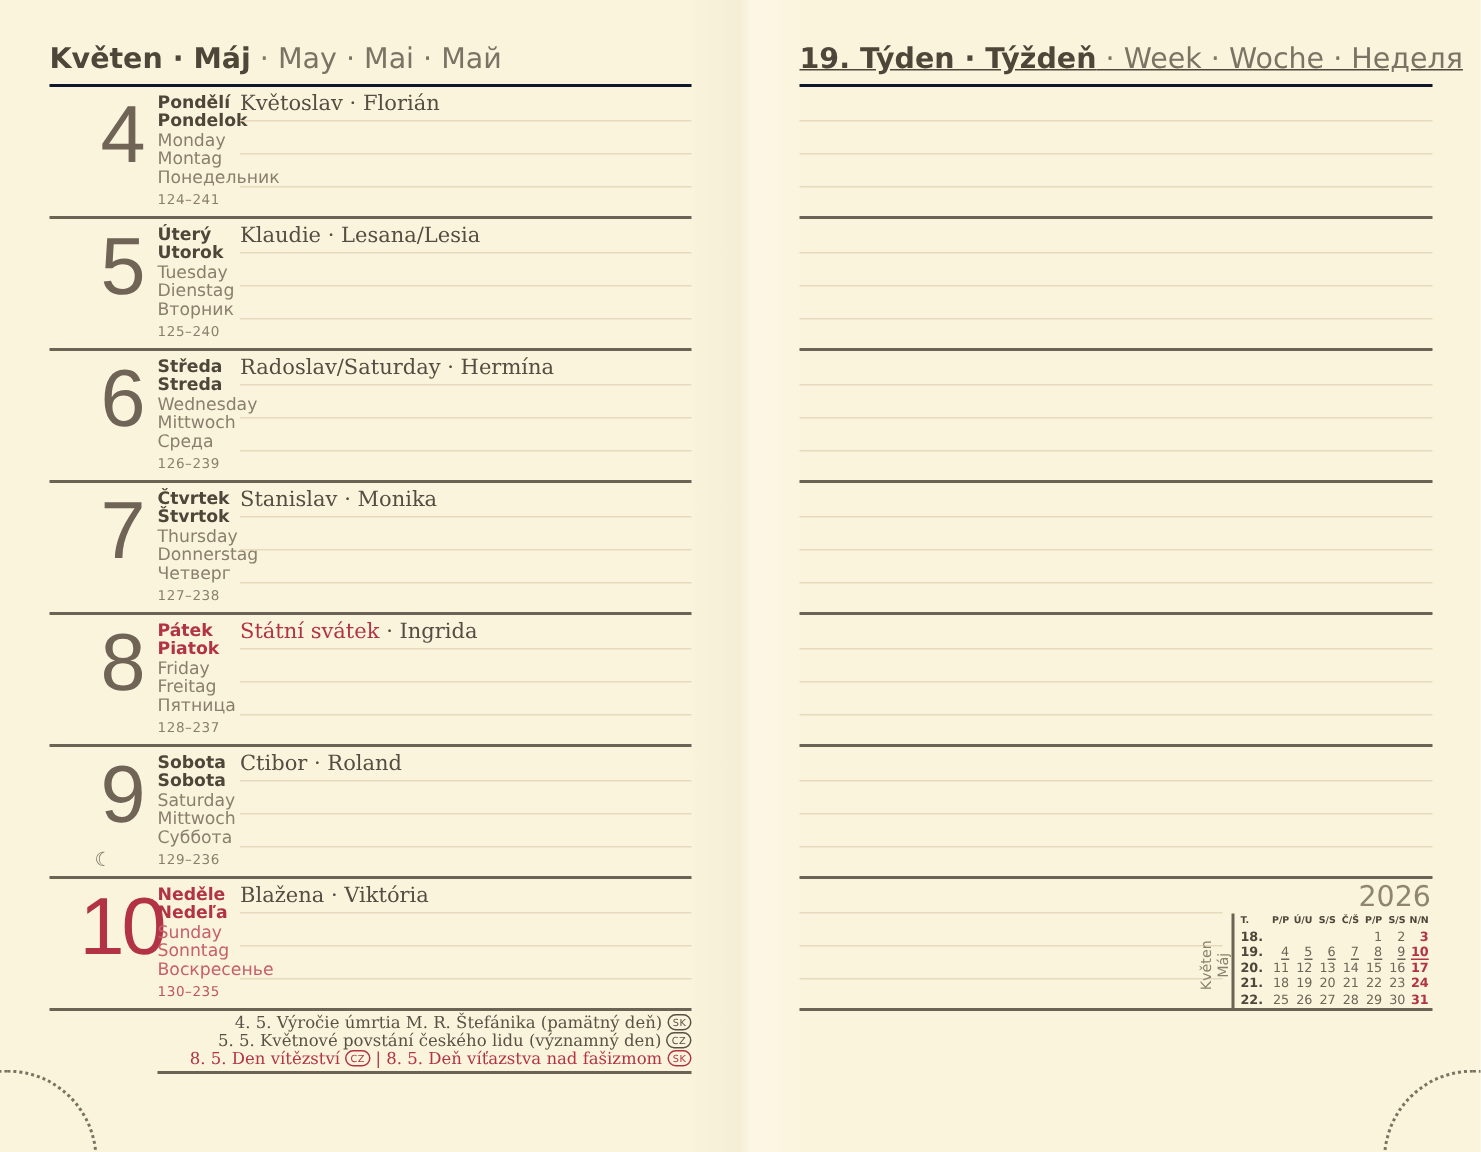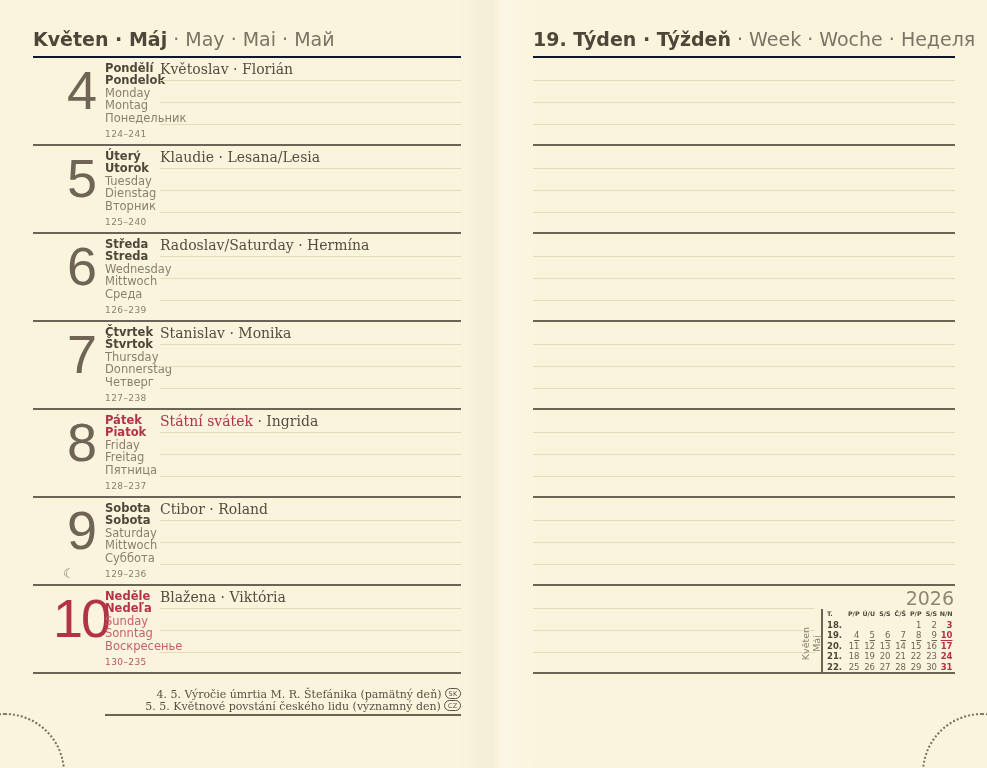--- a/index.html
+++ b/index.html
@@ -14,21 +14,21 @@
     background:linear-gradient(90deg, rgba(130,110,70,0) 0%, rgba(130,110,70,0.05) 45%, rgba(255,255,255,0.25) 55%, rgba(130,110,70,0) 100%);
     pointer-events:none;
   }
   .page { position:absolute; top:26px; }
   .page-left  { left:33px;  width:428px; }
   .page-right { left:533px; width:422px; }
 
   .hdr { height:30px; border-bottom:2px solid #0f172a; font-size:19px; line-height:26px; white-space:nowrap; }
   .hdr .b { font-weight:bold; color:#4f463a; }
   .hdr .l { color:#7d7365; }
-  .hdr-right { text-align:center; }
+  .hdr-right { text-align:center;text-decoration:underline; }
 
   .day-block { position:relative; height:88px; border-bottom:2px solid #6b6354; box-sizing:border-box; }
   .day-num {
     position:absolute; left:0; top:4px; width:96px; text-align:center;
     font-family:"Liberation Sans", sans-serif; font-size:54px; line-height:56px;
     letter-spacing:-2px; color:#6f6456;
   }
   .day-labels { position:absolute; left:72px; top:4px; }
   .lbl { font-size:11.5px; line-height:12.4px; white-space:nowrap; }
   .lbl.b { font-weight:bold; color:#4f463a; }
@@ -43,21 +43,21 @@
 
   .sunday .day-num { color:#b13345; }
   .sunday .lbl.b { color:#b13345; }
   .sunday .lbl.l { color:#c6606c; }
   .sunday .count { color:#bd5560; }
 
   .rblock { position:relative; height:88px; border-bottom:2px solid #6b6354; box-sizing:border-box; }
   .rblock .wline { left:0; right:0; }
   .rblock.last .wline { right:140px; }
 
-  .notes { text-align:right; font-family:"DejaVu Serif", serif; font-size:11px; line-height:11.6px; color:#5a5044; padding-top:14px; white-space:nowrap; }
+  .notes { text-align:right; font-family:"DejaVu Serif", serif; font-size:11px; line-height:11.6px; color:#5a5044; padding-top:2px; white-space:nowrap; }
   .notes .row { }
   .notes .red { color:#b13345; }
   .notes .it { font-style:italic; }
   .badge {
     display:inline-block; border:1px solid currentColor; border-radius:8px;
     font-family:"DejaVu Sans", sans-serif; font-style:normal; font-size:6.5px; line-height:8px;
     padding:0.5px 2.5px; vertical-align:2px; letter-spacing:0.3px;
   }
   .notes-endline { margin-left:72px; border-bottom:2px solid #6b6354; margin-top:2px; }
 
@@ -196,20 +196,21 @@
           <div class="count">130–235</div>
           <div class="nameday"><span class="">Blažena · Viktória</span></div>
           <div class="wline wl1"></div>
           <div class="wline wl2"></div>
           <div class="wline wl3"></div>
         </div>
       </div>
     <div class="notes">
         <div class="row"><span class="">4. 5. Výročie úmrtia M. R. Štefánika (pamätný deň) </span><span class="badge ">SK</span></div>
         <div class="row"><span class="">5. 5. Květnové povstání českého lidu (významný den) </span><span class="badge ">CZ</span></div>
+        <div class="row"><span class="red ">8. 5. Den vítězství </span><span class="badge red ">CZ</span><span class="red "> | </span><span class="red ">8. 5. Deň víťazstva nad fašizmom </span><span class="badge red ">SK</span></div>
       </div>
     <div class="notes-endline"></div>
   </div>
 
   <div class="page page-right">
     <div class="hdr hdr-right">
       <span class="b">19. Týden · Týždeň</span><span class="l"> · Week · Woche · Неделя</span>
     </div>
     <div>
         <div class="rblock">

